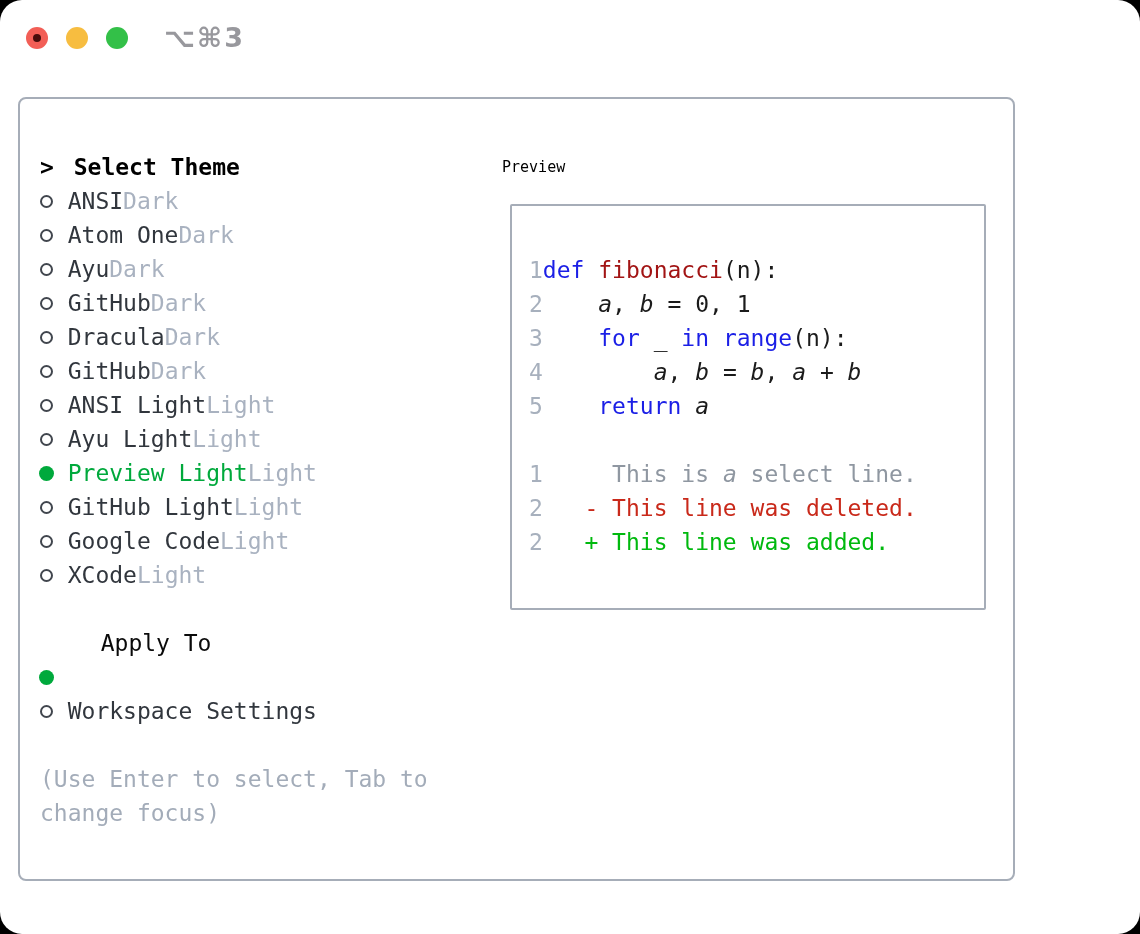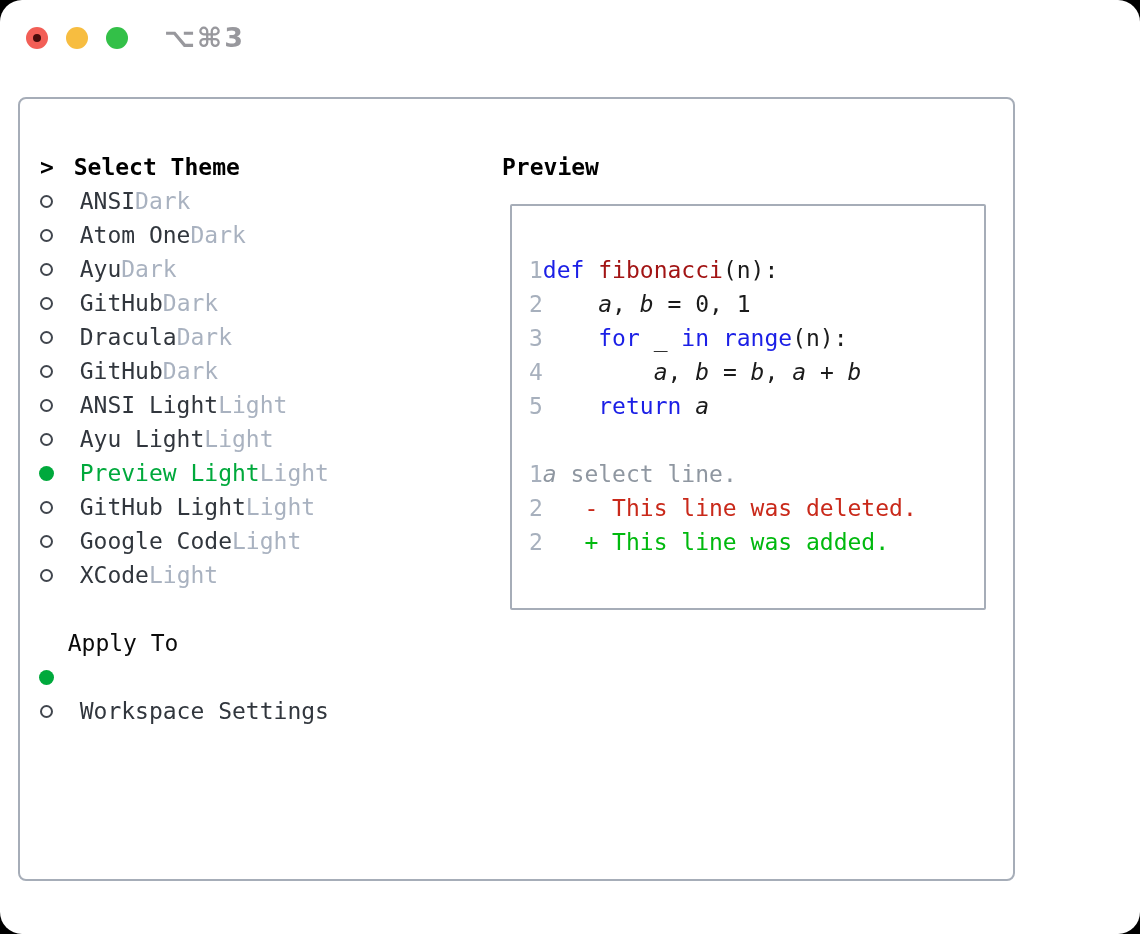--- a/index.html
+++ b/index.html
@@ -24,29 +24,29 @@
             border:2px solid var(--border_gray,#a6adb8);border-radius:8px;background:#fff;}
 
   
   .left-col{position:absolute;left:20px;top:51px;font-size:23px;line-height:34px;}
   .row{height:34px;display:flex;align-items:center;white-space:pre;}
   .cell-marker{display:inline-flex;width:2ch;align-items:center;flex:none;}
   .prompt{font-weight:bold;color:#000;}
   .panel-title{font-weight:bold;color:#000;margin-left:6px;}
   .ring{width:13px;height:13px;border:2px solid var(--ring_gray,#41464e);border-radius:50%;box-sizing:border-box;}
   .ring.sel{width:15px;height:15px;border:none;background:var(--accent_green,#00a93c);margin-left:-1px;}
-  .item-name{color:var(--item_text,#31363d);margin-left:12px;}
+  .item-name{color:var(--item_text,#31363d);}
   .item-name.sel{color:var(--accent_green,#00a93c);}
   .item-variant{color:var(--muted_gray,#a9b2c0);}
-  .apply-title{color:#0a0a0a;}
+  .apply-title{color:#0a0a0a;margin-left:33px;}
   .hint-line{color:var(--hint_gray,#a3acb9);}
 
   
   .preview-title{position:absolute;left:482px;top:51px;height:34px;display:flex;align-items:center;
-                 font-size:23px;font-weight:bold;color:#000;}
+                 font-size:15px;font-weight:normal;color:#000;}
   .preview-box{position:absolute;left:490px;top:105px;width:476px;height:406px;box-sizing:border-box;
                border:2px solid var(--border_gray,#a6adb8);border-radius:2px;background:#fff;}
   .codeblock{position:absolute;left:17px;top:47px;font-size:23px;line-height:34px;}
   .ln{color:var(--line_number_gray,#a7b0bd);}
   .kw{color:var(--keyword_blue,#1b1fe6);}
   .fn{color:var(--function_red,#a21414);}
   .ctx{color:var(--context_gray,#8f97a1);}
   .del{color:var(--diff_del,#c9291a);}
   .add{color:var(--diff_add,#00b90e);}
   .it{font-style:italic;}
@@ -99,33 +99,37 @@
           <span class="apply-title">Apply To</span>
         </div>
 
         <div id="apply-options">
             <div class="row"><span class="cell-marker"><span class="ring sel"></span></span></div>
             <div class="row"><span class="cell-marker"><span class="ring"></span></span><span class="item-name">Workspace Settings</span></div>
           </div>
 
         <div class="row"></div>
 
+        <div class="hint">
+          <div class="row hint-line">(Use Enter to select, Tab to</div>
+          <div class="row hint-line">change focus)</div>
+        </div>
       </div>
 
       <div class="preview-title">Preview</div>
 
       <div class="preview-box">
         <div id="code-block" class="codeblock">
             <div class="row"><span class="ln">1</span> <span class="kw">def</span><span> </span><span class="fn">fibonacci</span><span>(n):</span></div>
             <div class="row"><span class="ln">2</span> <span>    </span><span class="it">a</span><span>, </span><span class="it">b</span><span> = 0, 1</span></div>
             <div class="row"><span class="ln">3</span> <span>    </span><span class="kw">for</span><span> _ </span><span class="kw">in</span><span> </span><span class="kw">range</span><span>(n):</span></div>
             <div class="row"><span class="ln">4</span> <span>        </span><span class="it">a</span><span>, </span><span class="it">b</span><span> = </span><span class="it">b</span><span>, </span><span class="it">a</span><span> + </span><span class="it">b</span></div>
             <div class="row"><span class="ln">5</span> <span>    </span><span class="kw">return</span><span> </span><span class="it">a</span></div>
             <div class="row"></div>
-            <div class="row"><span class="ln">1</span> <span class="ctx it">a</span><span class="ctx"> select line.</span></div>
+            <div class="row"><span class="ln">1</span> <span class="ctx">     This is </span><span class="ctx it">a</span><span class="ctx"> select line.</span></div>
             <div class="row"><span class="ln">2</span> <span class="del">   - This line </span><span class="del">was</span><span class="del"> deleted.</span></div>
             <div class="row"><span class="ln">2</span> <span class="add">   + This line </span><span class="add">was</span><span class="add"> added.</span></div>
           </div>
       </div>
 
     </div>
   </div>
 </div>
 
 </body></html>

